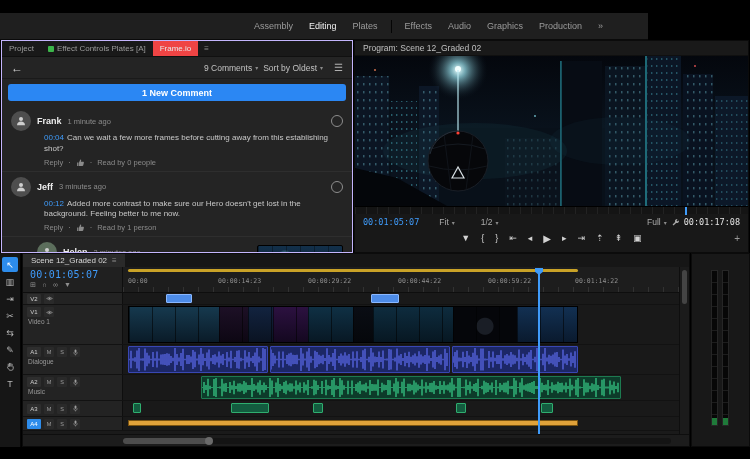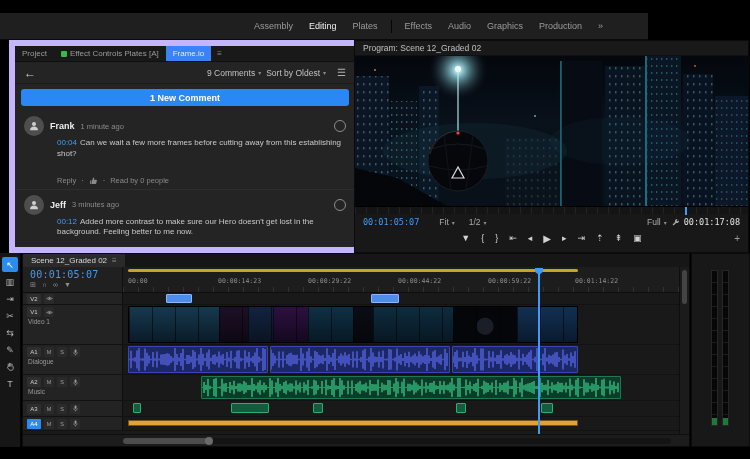--- a/index.html
+++ b/index.html
@@ -9,26 +9,26 @@
 
   
   .topbar{position:absolute;left:0;top:13px;width:648px;height:27px;background:#1f1f1f;
     border-bottom:1px solid #0a0a0a;display:flex;align-items:center;font-size:9px;color:#9b9b9b}
   .ws-tabs{display:flex;margin-left:246px;align-items:center;height:100%}
   .ws-tab{padding:0 8px;display:flex;align-items:center;height:100%;cursor:default;white-space:nowrap}
   .ws-tab.active{color:#f0f0f0}
   .ws-divider{width:1px;height:13px;background:#050505;margin:0 5px}
 
   
-  .fio{position:absolute;left:9px;top:40px;width:352px;height:213px;background:#242424;
-    border:6px solid #c4b5fd;overflow:hidden}
+  .fio{position:absolute;left:1px;top:40px;width:352px;height:213px;background:#242424;
+    border:1px solid #c4b5fd;overflow:hidden}
   .panel-tabs{height:16px;background:#191919;display:flex;align-items:stretch;font-size:8px;
     color:#9b9b9b;border-bottom:1px solid #101010}
   .panel-tab{padding:0 7px;display:flex;align-items:center;gap:3px;white-space:nowrap}
-  .panel-tab.active{background:#3b82f6;color:#e8e8e8}
+  .panel-tab.active{background:#ef4444;color:#e8e8e8}
   .green-sq{width:6px;height:6px;background:#3cb54a;border-radius:1px}
   .pmenu{margin-left:2px;color:#8a8a8a;font-size:8px;display:flex;align-items:center;padding:0 4px}
   .c-toolbar{height:22px;display:flex;align-items:center;padding:0 9px;gap:5px;font-size:8.5px;
     color:#c2c2c2;border-bottom:1px solid #1a1a1a;background:#242424}
   .back{font-size:12px;color:#cfcfcf;line-height:1}
   .spacer{flex:1}
   .dd{display:flex;align-items:center;gap:3px}
   .chev{font-size:6px;color:#8a8a8a}
   .filter-ic{font-size:10px;color:#b0b0b0;margin-left:6px}
   .banner{margin:5px 6px;height:17px;background:#2b87f3;border-radius:3px;color:#fff;font-size:9px;
@@ -36,21 +36,21 @@
   .comment{padding:5px 9px 3px;border-bottom:1px solid #2e2e2e}
   .c-head{display:flex;align-items:center;gap:6px}
   .avatar{width:20px;height:20px;border-radius:50%;background:#4e4e4e;color:#cfcfcf;flex:none;
     display:flex;align-items:center;justify-content:center}
   .avatar.helen{background:#5c6e5c}
   .c-name{font-weight:bold;font-size:9px;color:#ededed}
   .c-ago{font-size:7.5px;color:#8b8b8b}
   .resolve{margin-left:auto;width:12px;height:12px;border:1.5px solid #8d8d8d;border-radius:50%;flex:none}
   .c-body{margin:2px 0 0 33px;font-size:8px;color:#c9c9c9;line-height:1.35}
   .c-tc{color:#3f9bfa;margin-right:3px}
-  .c-actions{margin:16px 0 1px 33px;display:flex;align-items:center;gap:5px;font-size:7.5px;color:#8a8a8a}
+  .c-actions{margin:3px 0 1px 33px;display:flex;align-items:center;gap:5px;font-size:7.5px;color:#8a8a8a}
   .dotsep::before{content:"·"}
   .nested{margin-left:26px;display:flex;gap:6px;align-items:flex-start}
   .thumb{width:86px;height:44px;border-radius:2px;margin-top:3px;flex:none;border:1px solid #000;
     background:
       radial-gradient(circle at 32% 28%, rgba(140,230,245,.75) 0 2px, rgba(140,230,245,0) 8px),
       radial-gradient(circle at 60% 55%, rgba(20,25,35,1) 0 7px, rgba(20,25,35,0) 9px),
       repeating-linear-gradient(90deg, rgba(0,0,0,.35) 0 1px, transparent 1px 14px),
       linear-gradient(180deg,#12304a,#0a1a2a)}
 
   
@@ -58,21 +58,21 @@
   .prog-head{height:15px;background:#191919;display:flex;align-items:center;padding:0 8px;font-size:8.5px;
     color:#c0c0c0;border-bottom:1px solid #101010}
   .prog-video{position:absolute;top:15px;left:0;width:393px;height:150px;background:#000;overflow:hidden}
   .prog-scrub{position:absolute;top:165px;left:0;width:100%;height:8px;background:#141414;border-top:1px solid #000;
     background-image:repeating-linear-gradient(90deg,#222 0 1px,transparent 1px 11px)}
   .scrub-ph{position:absolute;top:0;left:84%;width:2px;height:8px;background:#3f9bfa}
   .prog-info{position:absolute;top:173px;left:0;right:0;height:16px;display:flex;align-items:center;
     padding:0 8px;font-size:8.5px;color:#ababab;gap:4px}
   .tc-blue{color:#3f9bfa;font-family:"DejaVu Sans Mono",monospace;font-size:8.5px}
   .tc-white{color:#e2e2e2;font-family:"DejaVu Sans Mono",monospace;font-size:8.5px}
-  .gap18{margin-left:16px}.gap10{margin-left:10px}
+  .gap18{margin-left:16px}.gap10{margin-left:22px}
   .prog-transport{position:absolute;bottom:2px;left:0;right:0;height:24px;display:flex;align-items:center;
     justify-content:center;gap:11px;color:#d2d2d2;font-size:9px}
   .tbtn-big{font-size:10px}
   .plus-btn{position:absolute;right:8px;bottom:8px;color:#9a9a9a;font-size:10px}
 
   
   .tl-wrap{position:absolute;left:0;top:253px;width:750px;height:194px}
   .tools{position:absolute;left:0;top:0;width:21px;height:194px;background:#161616;border-right:1px solid #050505;
     display:flex;flex-direction:column;align-items:center;padding-top:4px;gap:2px}
   .tool{width:16px;height:15px;display:flex;align-items:center;justify-content:center;font-size:9px;color:#b8b8b8}

